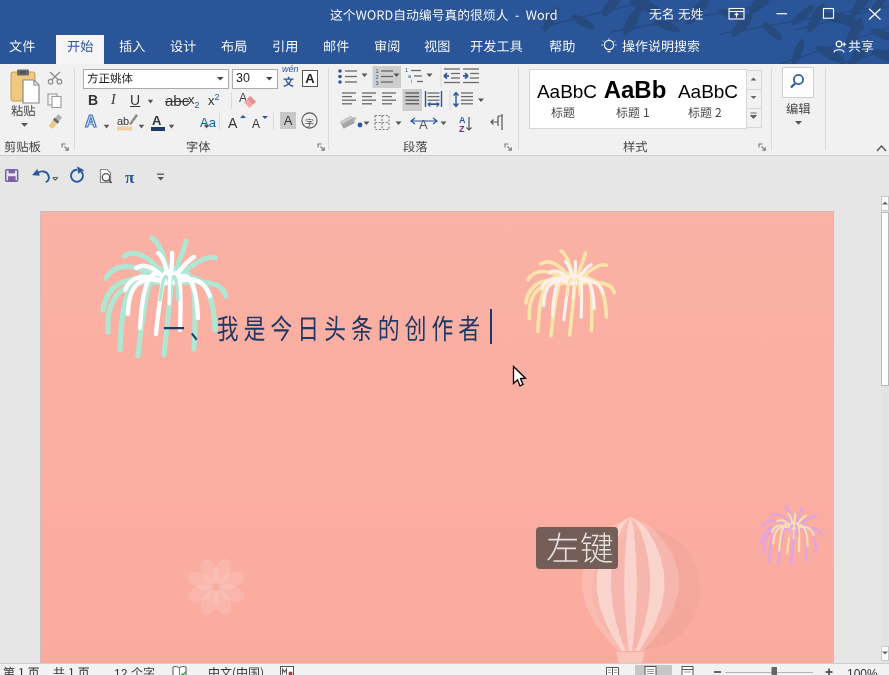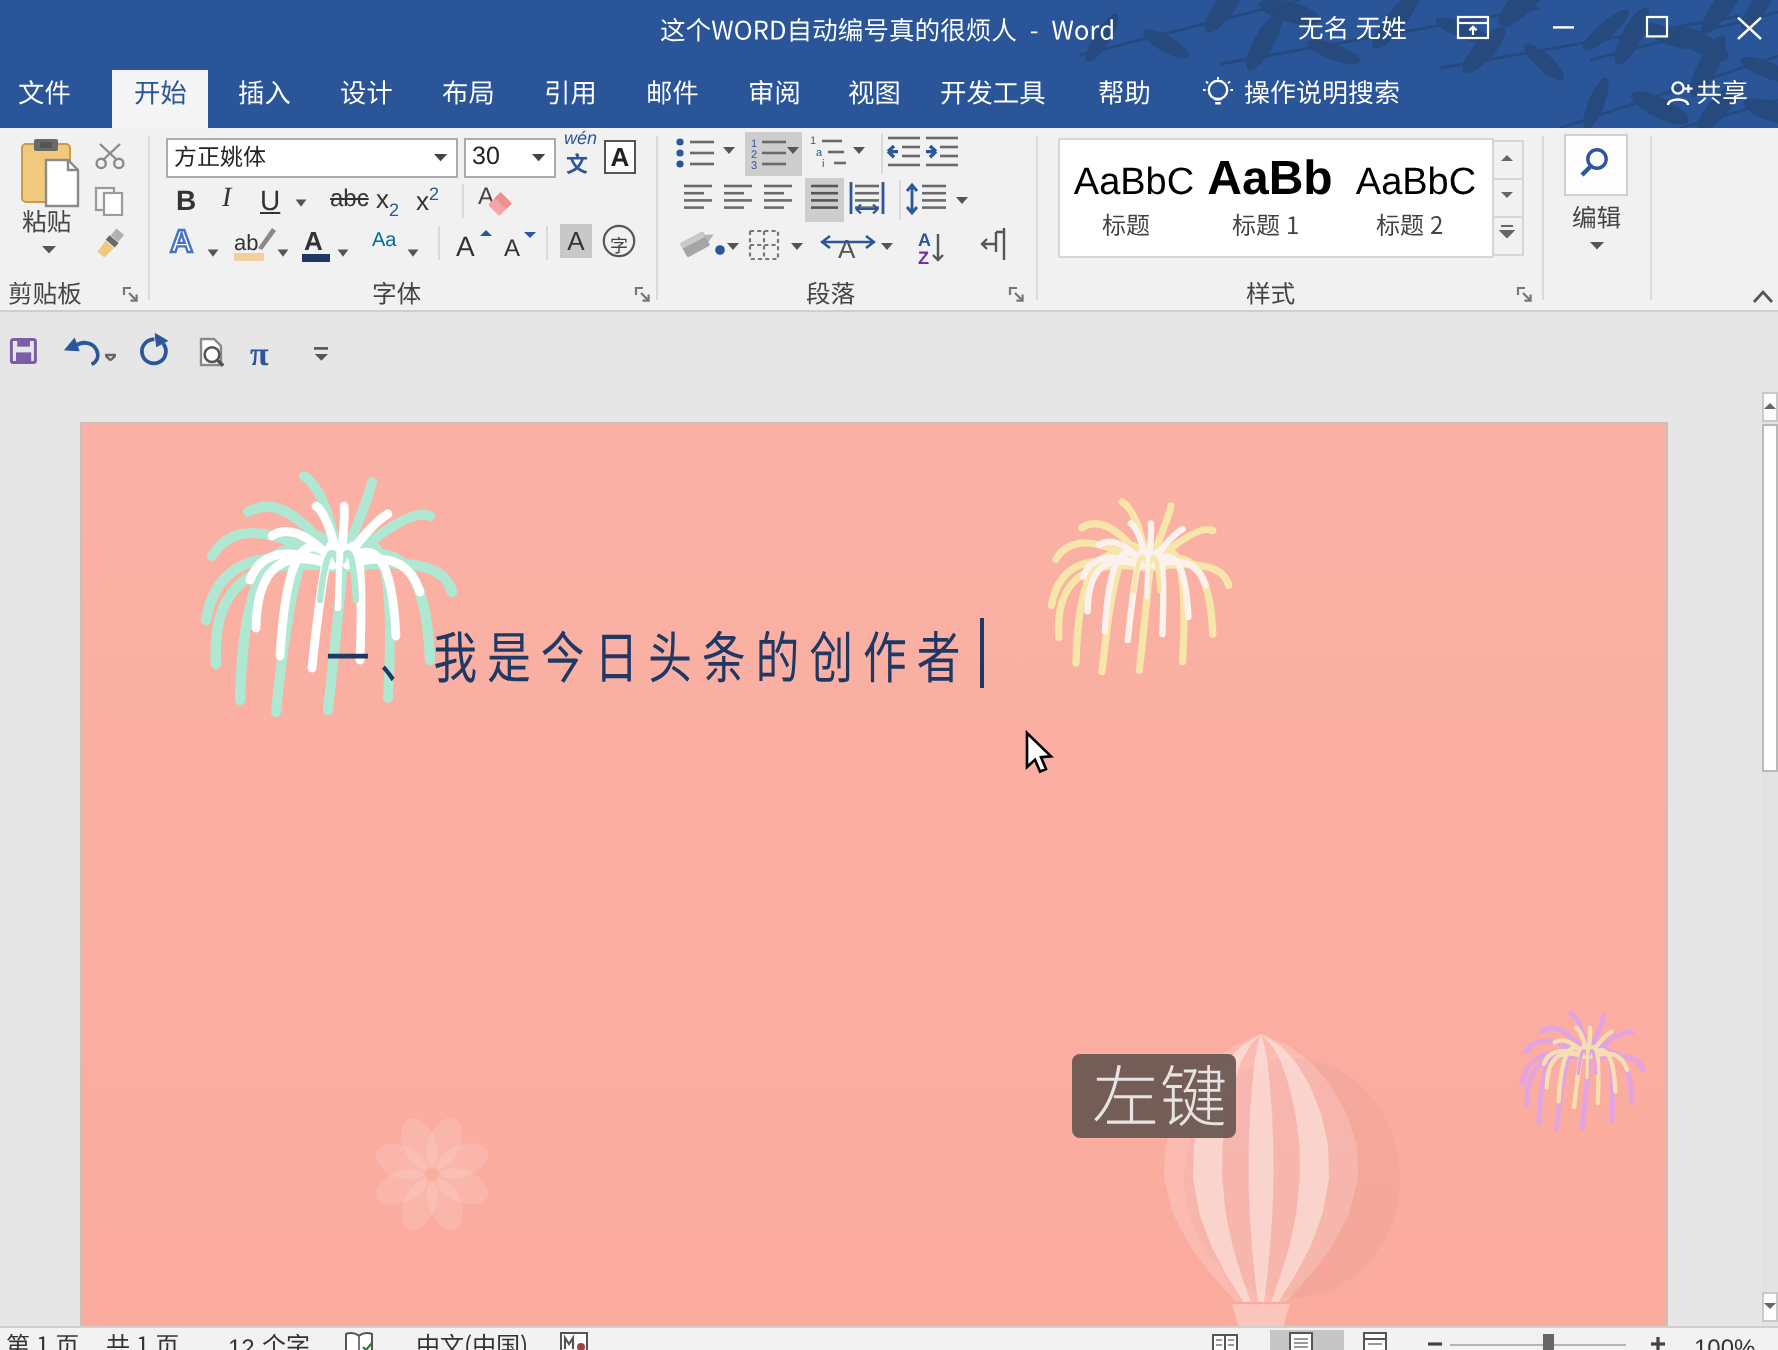--- a/index.html
+++ b/index.html
@@ -177,21 +177,21 @@
 <svg style="position:absolute;left:279px;top:75.0px;overflow:visible" width="19" height="16">
     <path transform="translate(4 11.0) scale(0.011000 -0.011000)" d="M412 822C435 779 458 722 469 681L44 681L44 564L202 564C256 423 326 302 416 202C312 121 182 64 25 25C49 -3 85 -59 98 -88C259 -41 394 26 505 116C611 27 740 -39 898 -81C916 -48 952 4 979 31C828 65 702 125 598 204C687 301 755 420 806 564L960 564L960 681L524 681L609 708C597 749 567 813 540 860ZM507 286C430 365 370 459 326 564L672 564C631 454 577 362 507 286Z" fill="#2b579a"></path>
   </svg>
 <div class="abs" style="left:302px;top:70px;width:14px;height:15px;border:1.4px solid #555;color:#222;font-size:13px;font-weight:bold;text-align:center;line-height:15px;background:#fdfdfd">A</div>
 <div class="abs" style="left:88px;top:92px;font-size:14px;font-weight:bold;color:#333">B</div>
 <div class="abs" style="left:111px;top:92px;font-size:14px;font-style:italic;font-family:'Liberation Serif',serif;color:#333">I</div>
 <div class="abs" style="left:130px;top:92px;font-size:14px;text-decoration:underline;color:#333">U</div>
 <svg class="abs" style="left:147px;top:99px" width="9" height="6">
     <path d="M0.8 0.8 L6.2 0.8 L3.5 4.4 Z" fill="#555"></path>
   </svg>
-<div class="abs" style="left:165px;top:92px;font-size:12px;text-decoration:line-through;color:#333">abc</div>
+<div class="abs" style="left:165px;top:92px;font-size:15px;text-decoration:line-through;color:#333">abc</div>
 <div class="abs" style="left:188px;top:92px;font-size:13px;color:#333">x<span style="font-size:9px;vertical-align:-4px;color:#2b579a">2</span></div>
 <div class="abs" style="left:208px;top:92px;font-size:13px;color:#333">x<span style="font-size:9px;vertical-align:5px;color:#2b579a">2</span></div>
 <div class="abs" style="left:231px;top:92px;width:1px;height:17px;background:#d9d9d9"></div>
 <svg class="abs" style="left:239px;top:90px" width="19" height="18" viewBox="0 0 19 18">
 <text x="0" y="12" font-size="12" fill="#444" font-family="Liberation Sans">A</text>
 <g transform="rotate(45 12 11)">
       <rect x="8" y="8" width="8" height="9" rx="1" fill="#f4a6a6"></rect>
 <rect x="8" y="8" width="8" height="4" fill="#e99090"></rect>
     </g>
 </svg>
@@ -207,21 +207,21 @@
 <svg class="abs" style="left:138px;top:124px" width="9" height="6">
     <path d="M0.8 0.8 L6.2 0.8 L3.5 4.4 Z" fill="#555"></path>
   </svg>
 <svg class="abs" style="left:151px;top:112px" width="17" height="20" viewBox="0 0 17 20">
 <text x="1" y="13" font-size="13" font-weight="bold" fill="#333" font-family="Liberation Sans">A</text>
 <rect x="0" y="15" width="14" height="4" fill="#1f3864"></rect>
 </svg>
 <svg class="abs" style="left:168px;top:124px" width="9" height="6">
     <path d="M0.8 0.8 L6.2 0.8 L3.5 4.4 Z" fill="#555"></path>
   </svg>
-<div class="abs" style="left:186px;top:115px;font-size:10px;color:#0369a1">Aa</div>
+<div class="abs" style="left:200px;top:115px;font-size:13px;color:#0369a1">Aa</div>
 <svg class="abs" style="left:203px;top:124px" width="9" height="6">
     <path d="M0.8 0.8 L6.2 0.8 L3.5 4.4 Z" fill="#555"></path>
   </svg>
 <div class="abs" style="left:219px;top:113px;width:1px;height:17px;background:#d9d9d9"></div>
 <svg class="abs" style="left:228px;top:112px" width="20" height="20" viewBox="0 0 20 20">
 <text x="0" y="16" font-size="14" fill="#333" font-family="Liberation Sans">A</text>
 <path d="M12 6 L15 3 L18 6 Z" fill="#2b579a"></path>
   </svg>
 <svg class="abs" style="left:252px;top:112px" width="18" height="20" viewBox="0 0 18 20">
 <text x="0" y="16" font-size="12" fill="#333" font-family="Liberation Sans">A</text>

